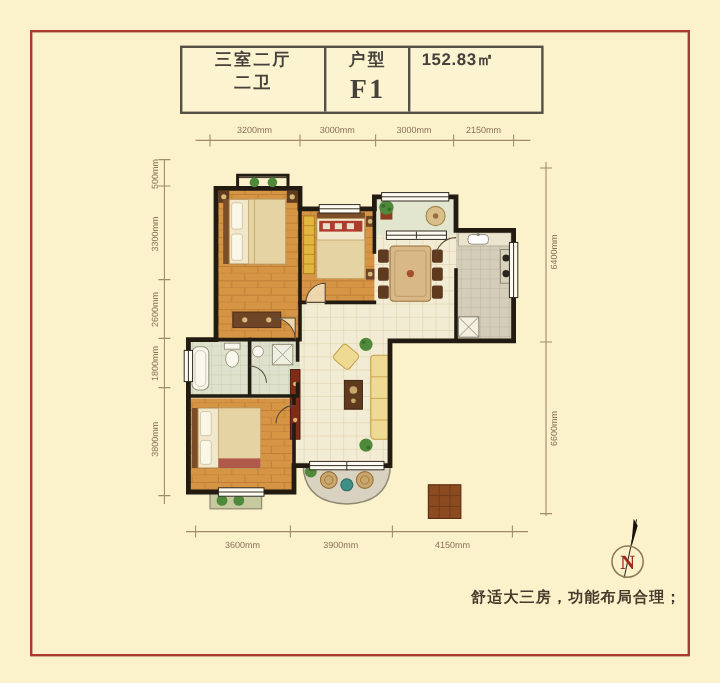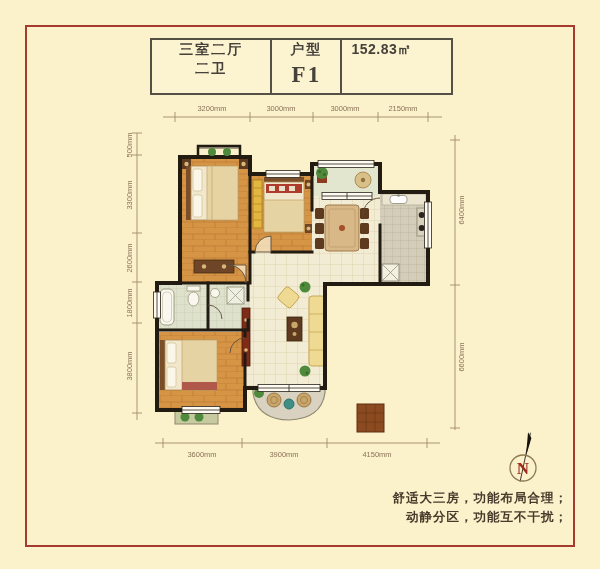--- a/index.html
+++ b/index.html
@@ -306,14 +306,13 @@
       <path d="M0,-36 L0,14" stroke="#3a332a" stroke-width="0.9" fill="none"></path>
       <polygon points="-2.5,-36 2,-31 0.5,-12" fill="#17120C"></polygon>
     </g>
     <circle r="13" fill="none" stroke="#8B7B55" stroke-width="1.3"></circle>
     <text y="6" text-anchor="middle" font-family="Liberation Serif, DejaVu Serif, serif" font-size="17" font-weight="bold" fill="#9E2B1F">N</text>
   </g>
 </svg>
 
 <div class="desc">
   <span class="desc-line">舒适大三房，功能布局合理；</span>
-  <span class="desc-line">动静分区，功能互不干扰；</span>
 </div>
 
 </body></html>

